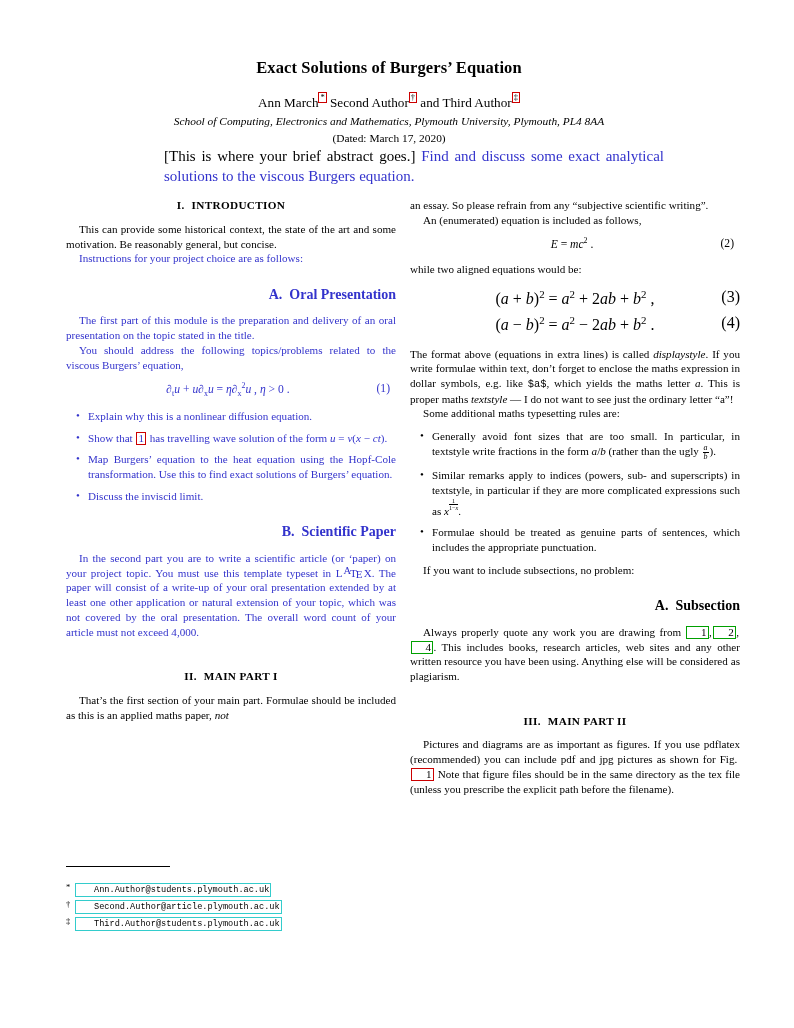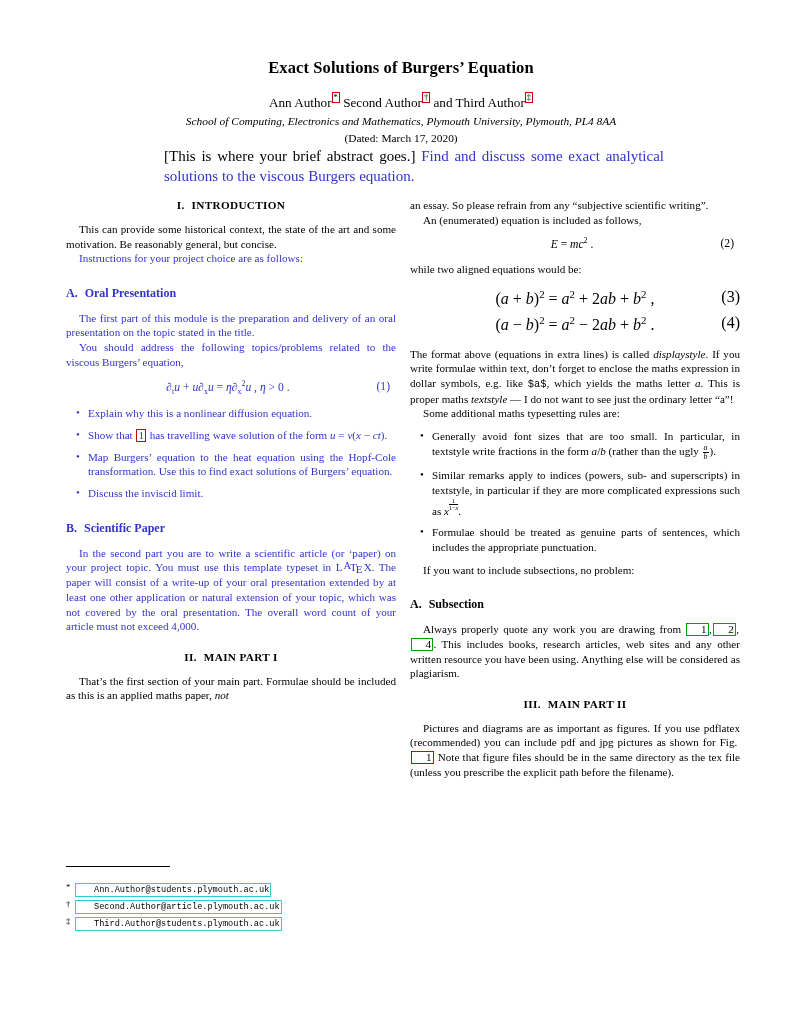--- a/index.html
+++ b/index.html
@@ -18,21 +18,21 @@
   .page {
     position: absolute;
     left: 0; top: 0;
     width: 794px;
     height: 1028px;
   }
 
   
   .titleblock {
     position: absolute;
-    left: 70px;
+    left: 58px;
     top: 58px;
     width: 662px;
     text-align: center;
   }
   .paper-title {
     font-size: 16.5px;
     font-weight: bold;
     letter-spacing: 0.1px;
     margin: 0 0 16px 0;
     line-height: 1.2;
@@ -96,26 +96,26 @@
 
   h2.sec {
     font-size: 11.2px;
     font-weight: bold;
     text-align: center;
     margin: 0 0 9px 0;
     letter-spacing: 0.35px;
     text-transform: uppercase;
   }
   h2.sec .num { margin-right: 7px; }
-  h2.sec.spaced-top { margin-top: 16px; }
+  h2.sec.spaced-top { margin-top: 30px; }
 
   h3.sub {
-    font-size: 12px;
+    font-size: 14px;
     font-weight: bold;
-    text-align: left;
+    text-align: right;
     margin: 20px 0 9px 0;
   }
   h3.sub .num { margin-right: 7px; }
   h3.sub.blue { color: #3333cc; }
 
   p {
     margin: 0;
     text-indent: 13px;
   }
   p.noindent { text-indent: 0; }
@@ -253,21 +253,21 @@
 </style>
 </head>
 <body>
 
 <div class="page">
 
   <div class="titleblock">
     <div class="paper-title">Exact Solutions of Burgers’ Equation</div>
 
     <div class="authors">
-      <span>Ann Author</span><span class="fnmark">*</span>
+      <span>Ann March</span><span class="fnmark">*</span>
       <span>Second Author</span><span class="fnmark">†</span>
       <span>and</span>
       <span>Third Author</span><span class="fnmark">‡</span>
     </div>
 
     <div class="affiliation">School of Computing, Electronics and Mathematics, Plymouth University, Plymouth, PL4 8AA</div>
     <div class="dated">(Dated: March 17, 2020)</div>
   </div>
 
   <div class="abstract">

